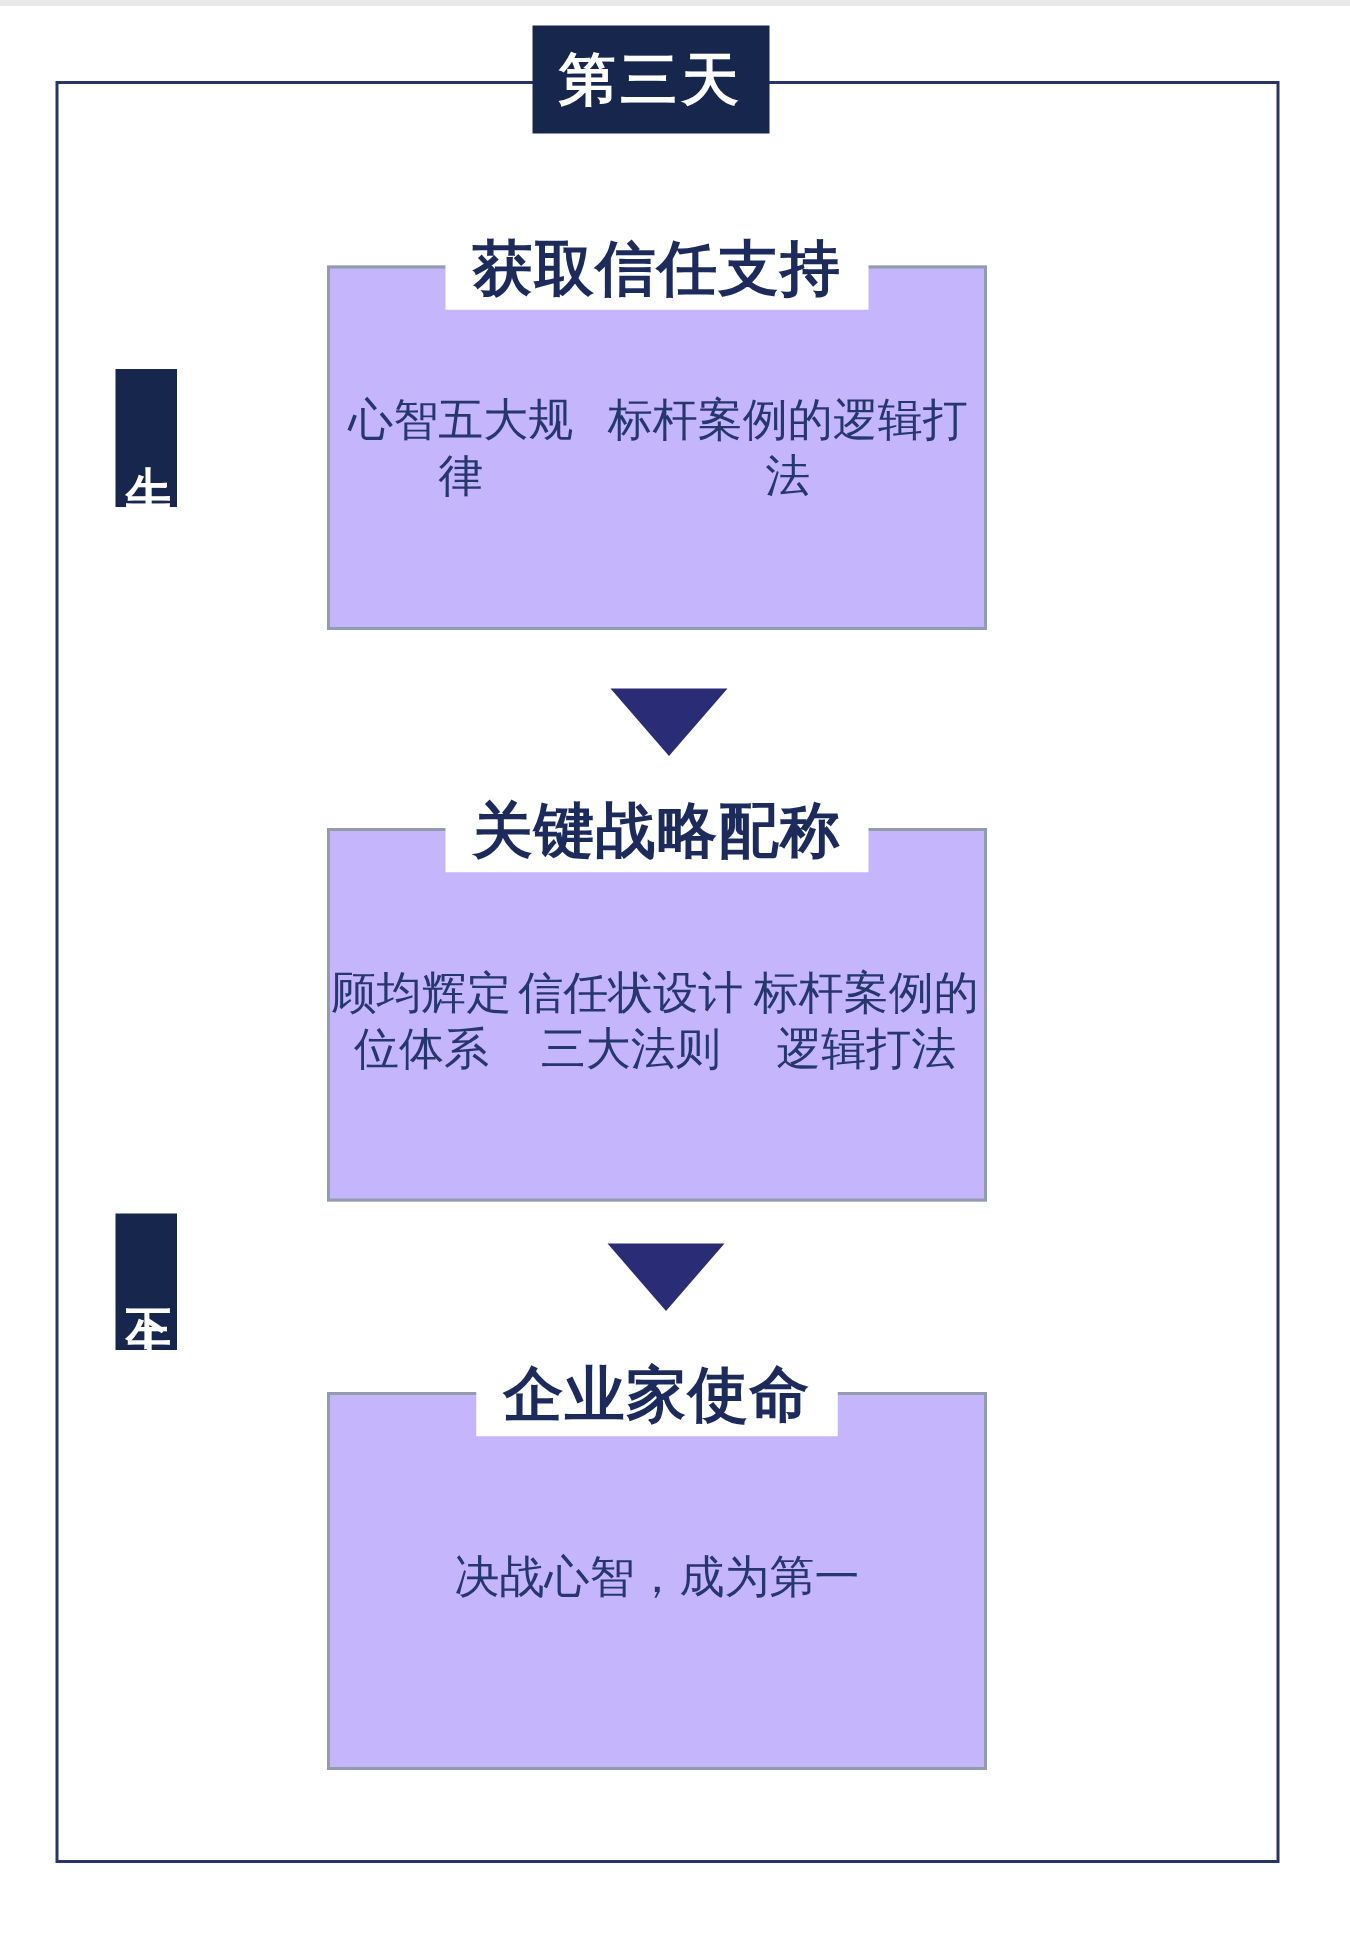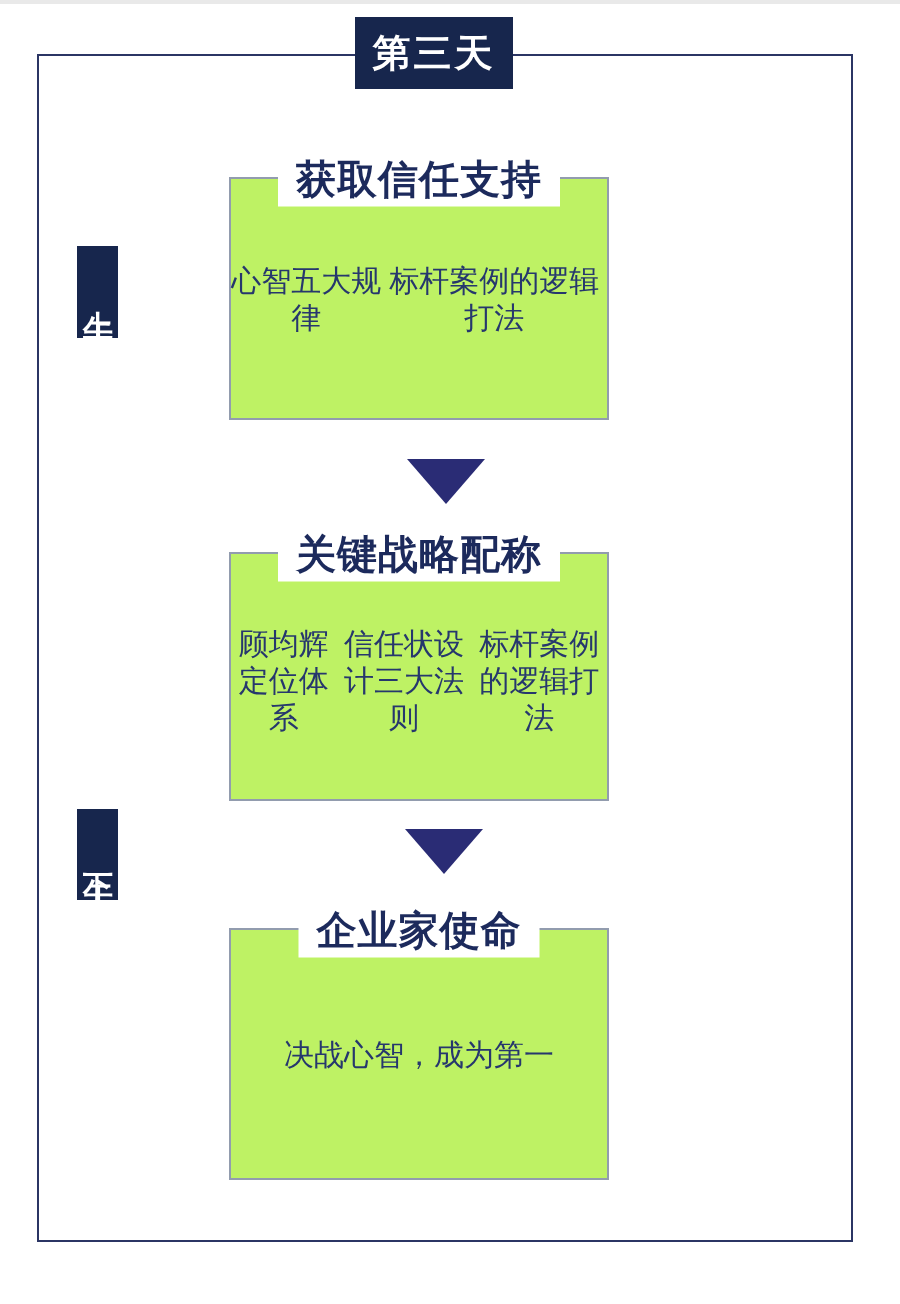--- a/index.html
+++ b/index.html
@@ -21,27 +21,27 @@
   .time-badge {
     position:absolute; left:77px; width:41px;
     background:var(--navy,#17264d); color:#ffffff;
     display:flex; align-items:center; justify-content:center;
     writing-mode:vertical-rl; text-orientation:upright;
     font-size:30px; font-weight:700; letter-spacing:6px; z-index:2;
   }
   .time-badge.am { top:242px; height:92px; }
   .time-badge.pm { top:805px; height:91px; }
   .topic-box {
-    position:absolute; left:229px; width:380px;
+    position:absolute; left:218px; width:440px;
     border:2px solid var(--inner_border,#929cae); box-sizing:border-box;
-    background:#bef264;
+    background:#c4b5fd;
   }
   .topic-box.b1 { top:173px; height:243px; }
   .topic-box.b2 { top:548px; height:249px; }
-  .topic-box.b3 { top:924px; height:252px; }
+  .topic-box.b3 { top:924px; height:252px;font-family:Liberation Mono, monospace; }
   .box-title {
     position:absolute; top:0; left:50%; transform:translate(-50%,-50%);
     background:#ffffff; padding:0 18px; white-space:nowrap;
     font-size:40px; font-weight:700; color:var(--heading,#1c2a5c);
     letter-spacing:1px;
   }
   .box-content {
     width:100%; height:100%; display:flex; flex-direction:row;
     align-items:center; justify-content:center;
     font-size:30px; line-height:37px; color:var(--body,#26376d);

